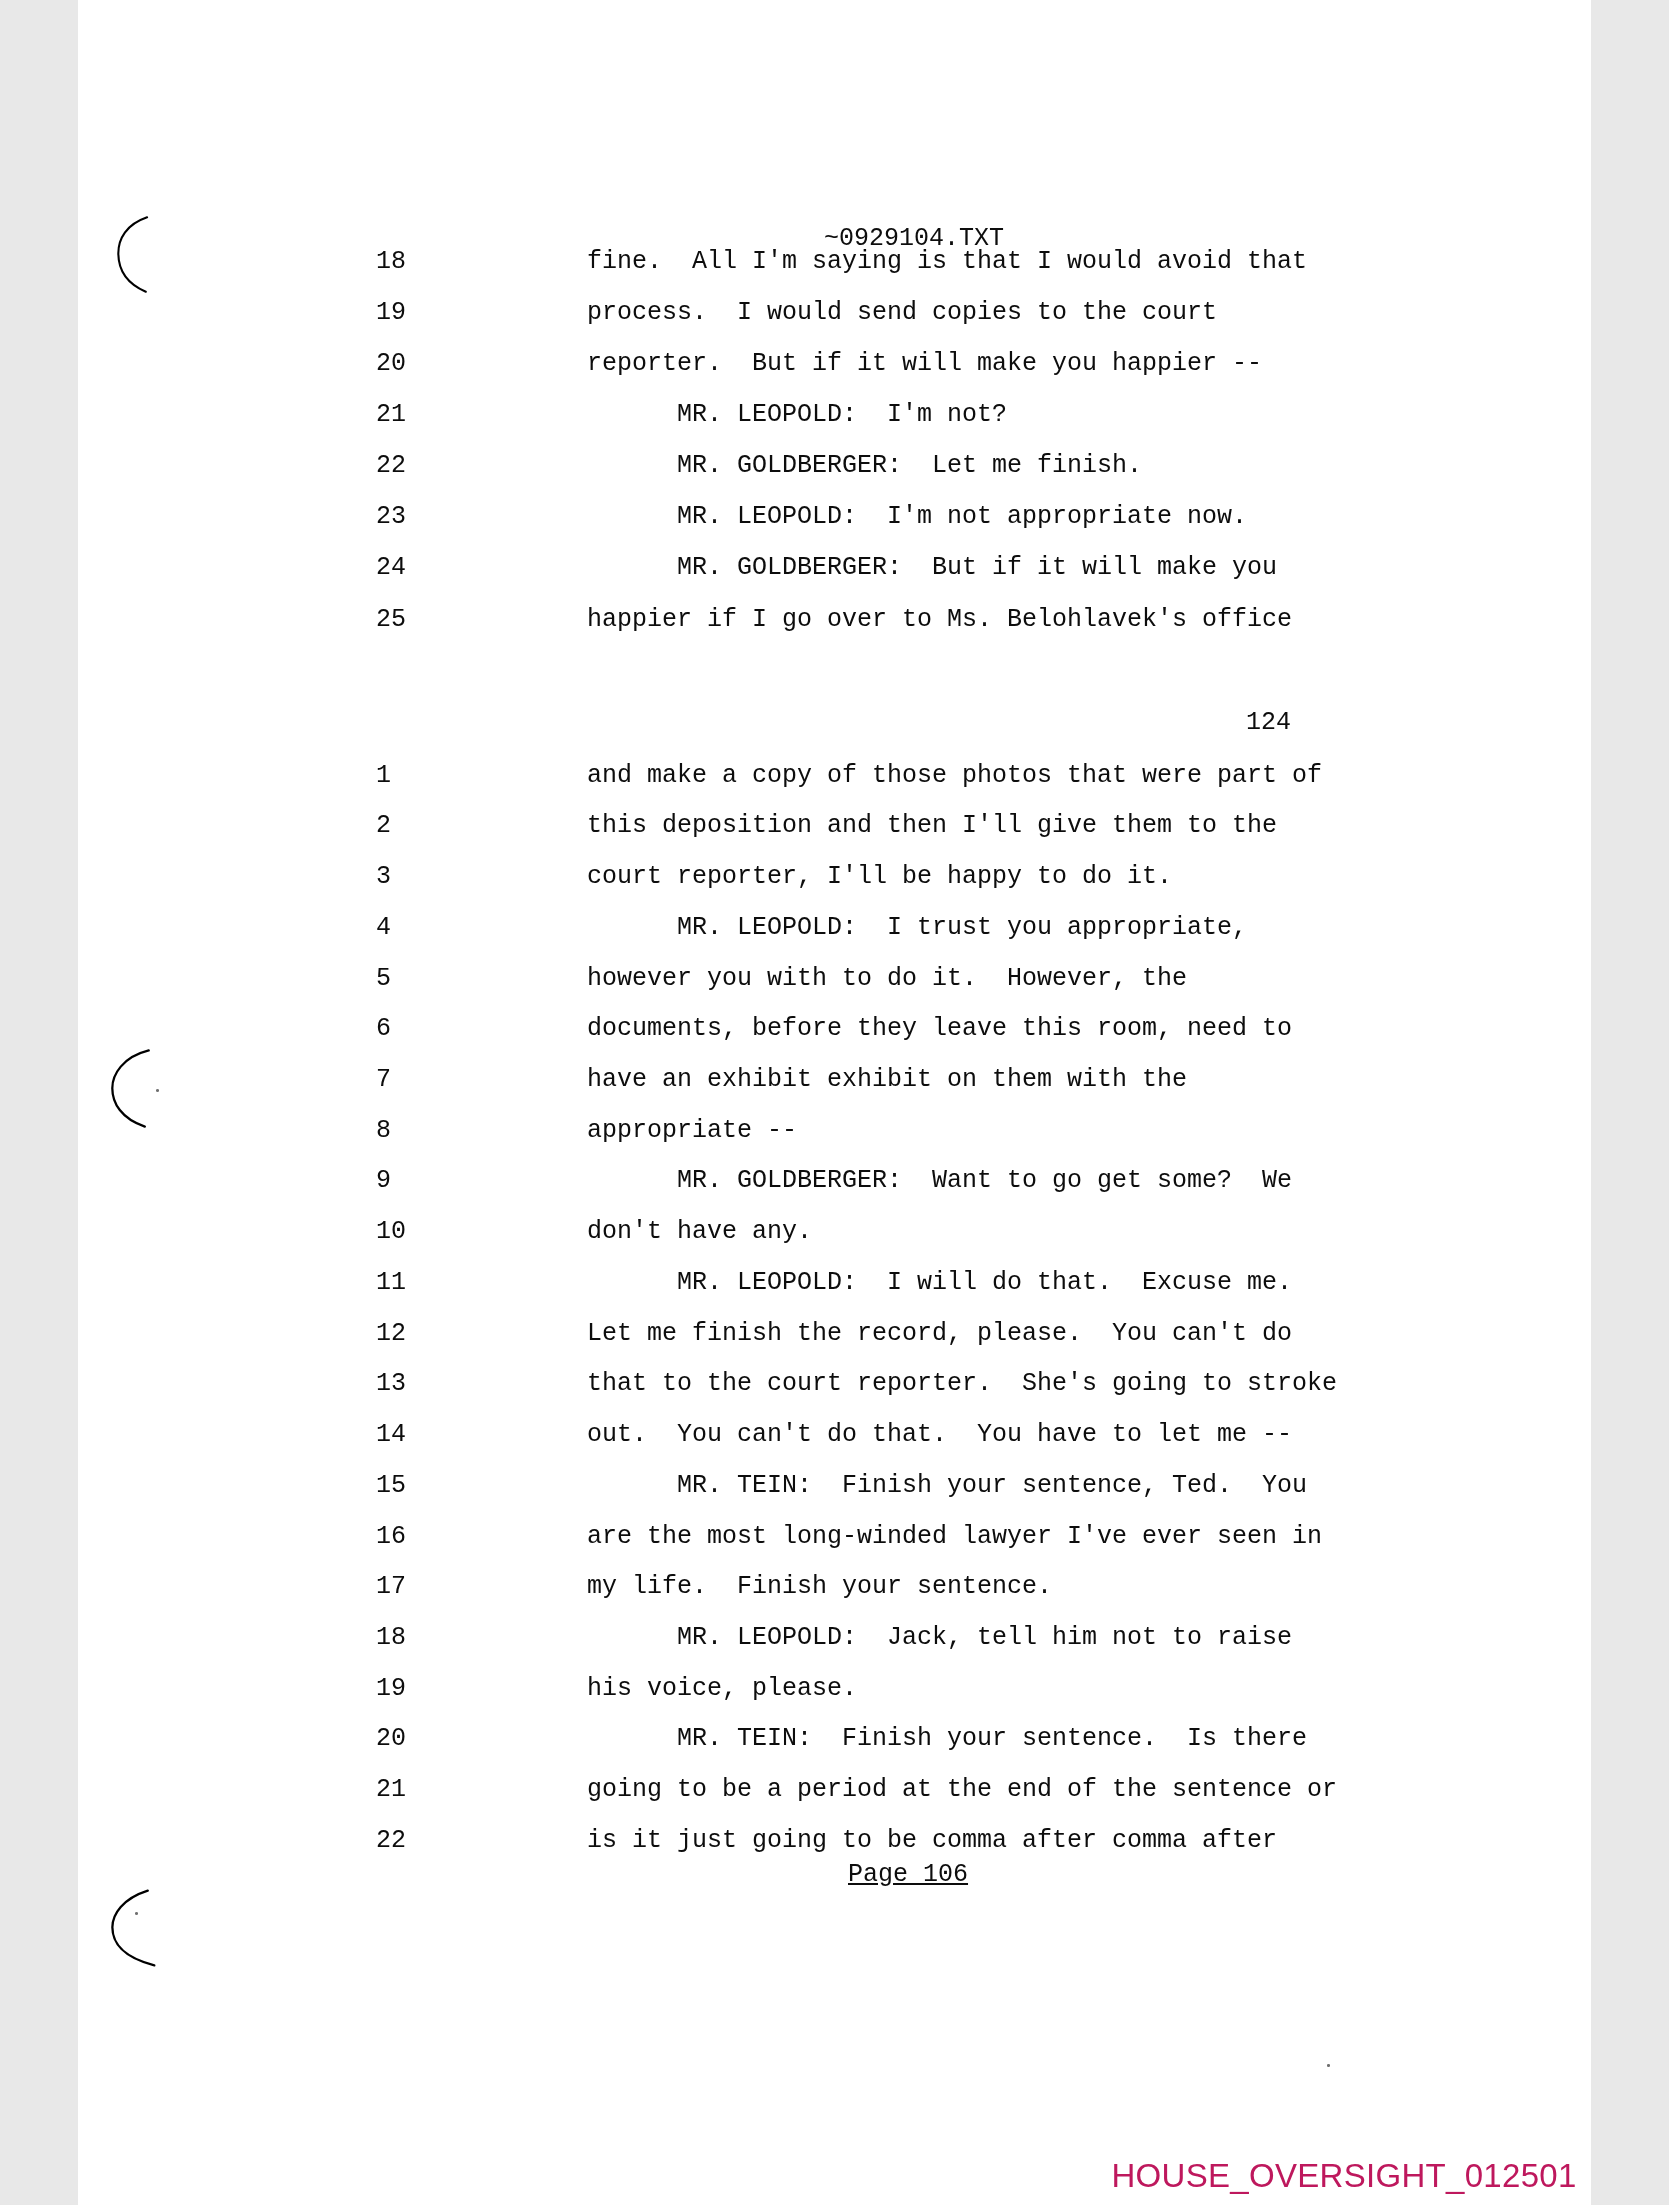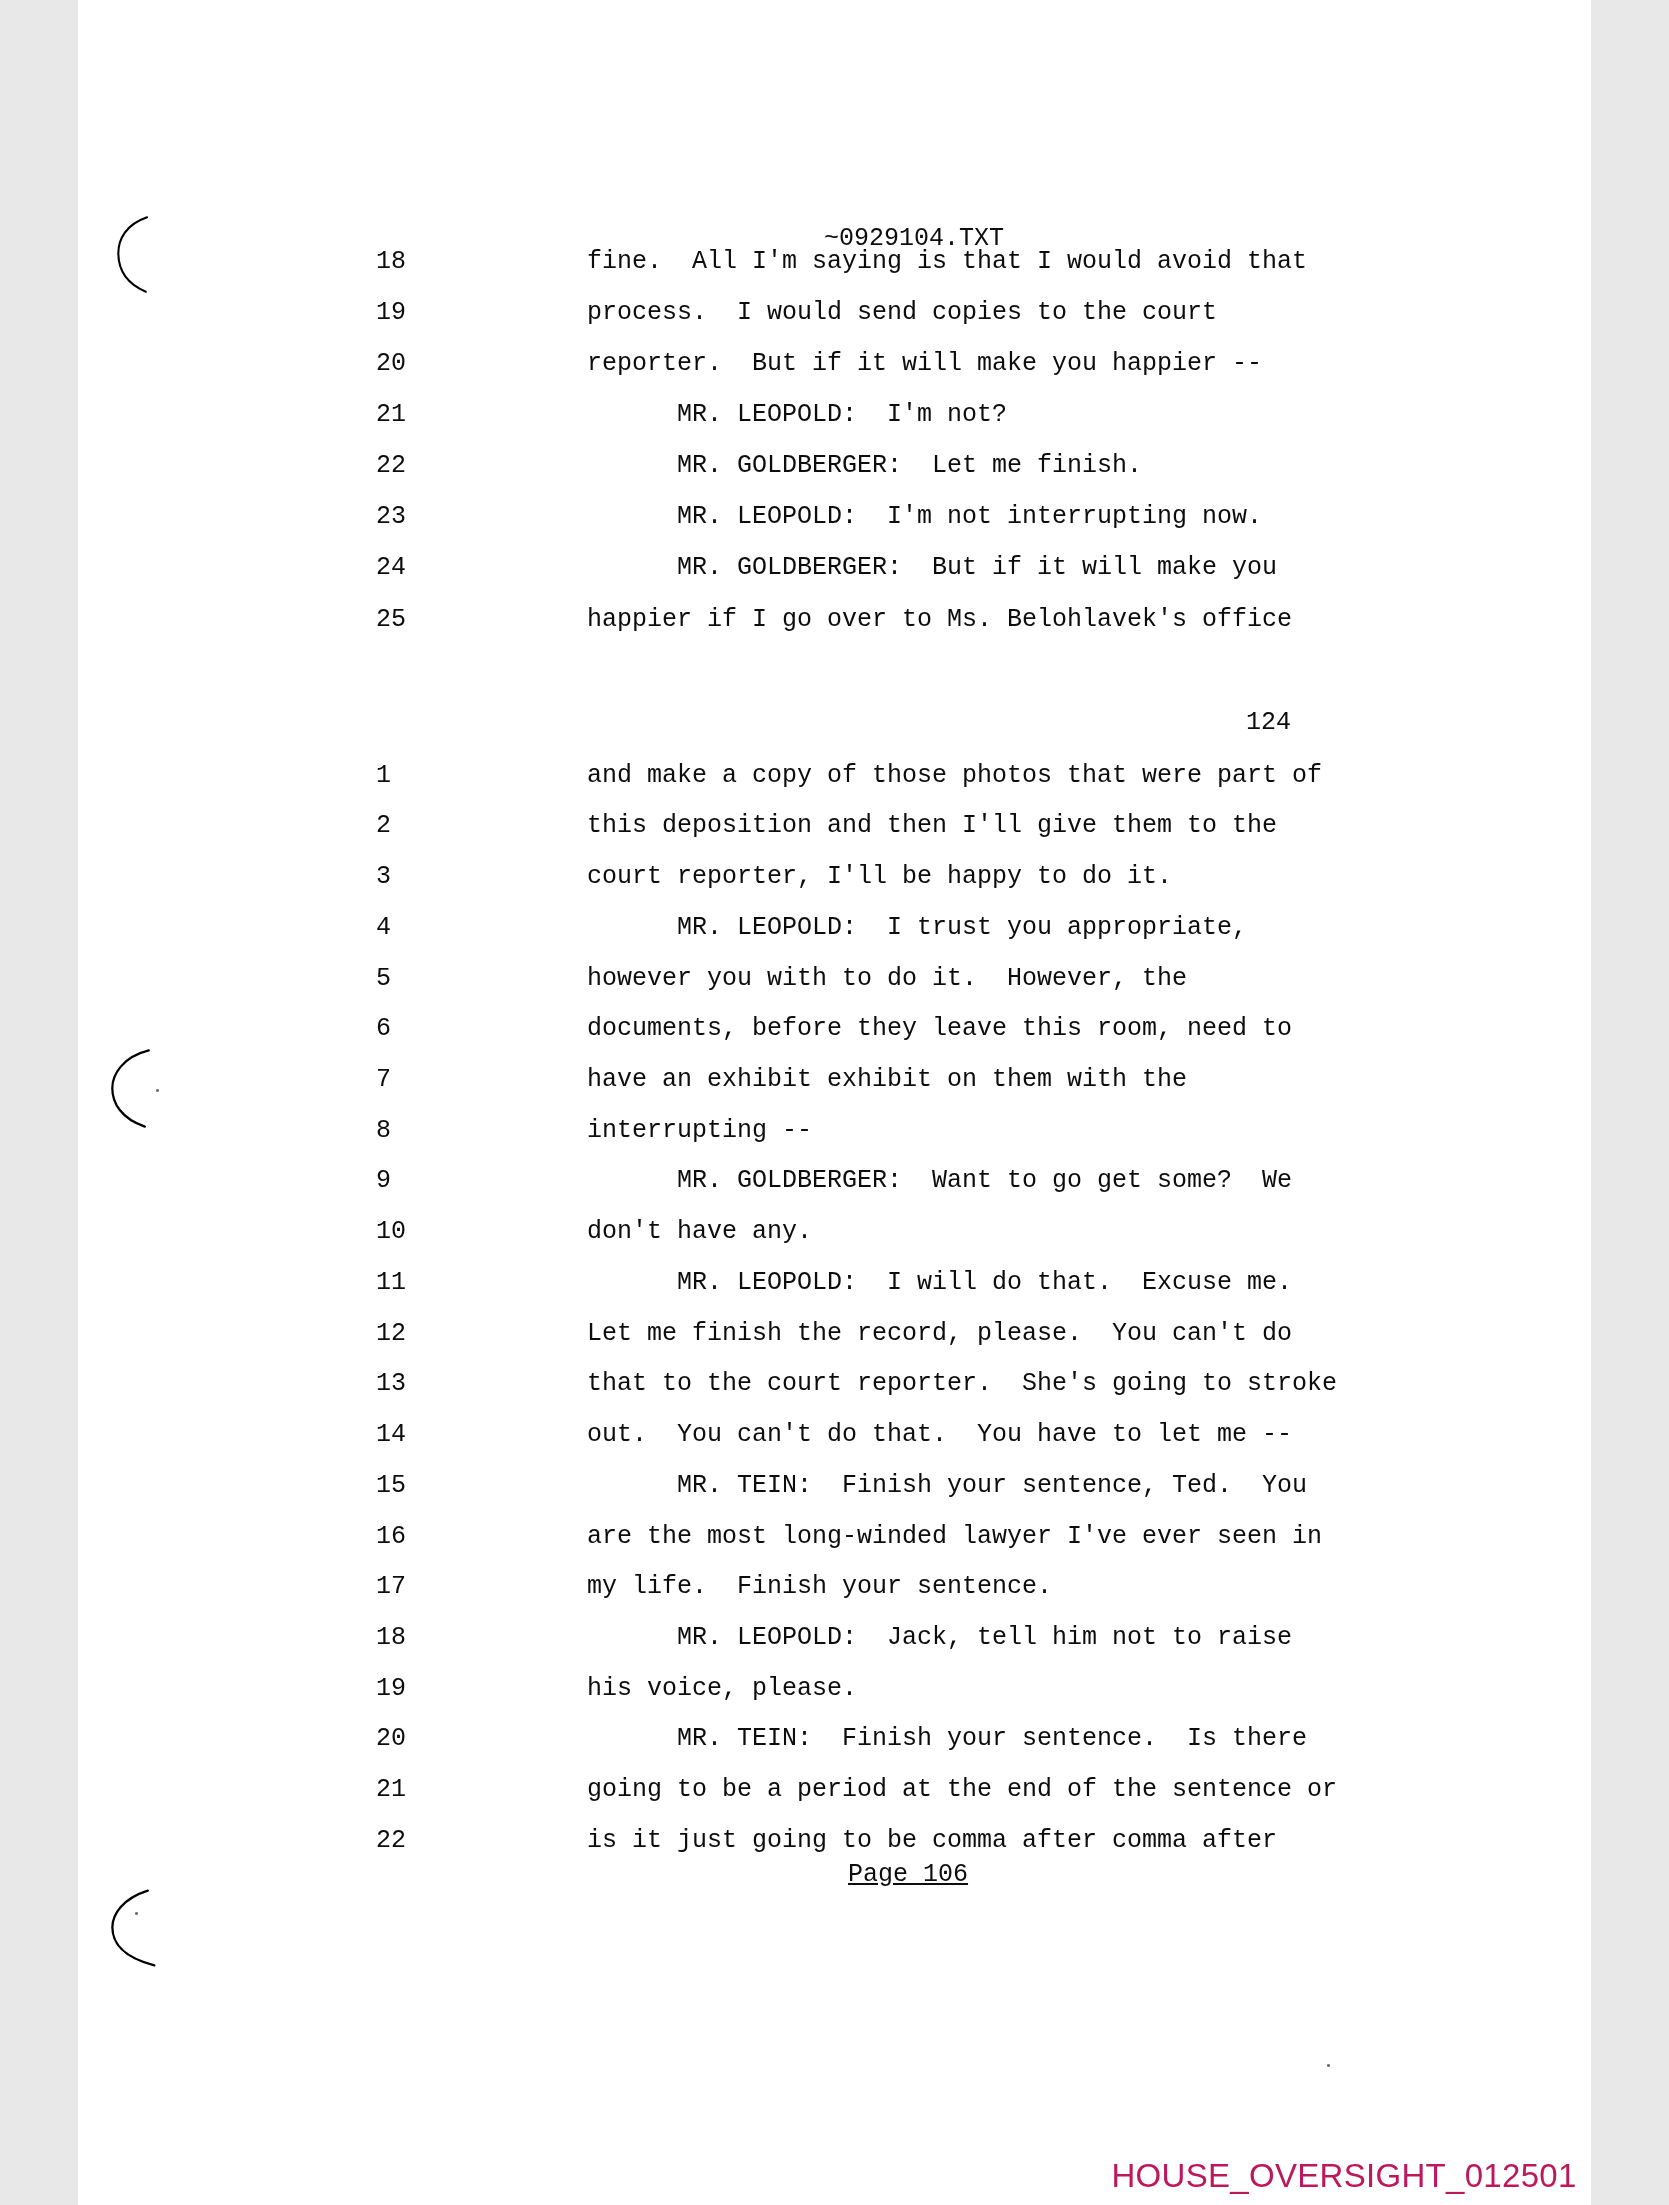--- a/index.html
+++ b/index.html
@@ -80,21 +80,21 @@
       <div class="row" style="top: 402px;">
         <span class="num">21</span>
         <span class="txt">      MR. LEOPOLD:  I'm not?</span>
       </div>
       <div class="row" style="top: 453px;">
         <span class="num">22</span>
         <span class="txt">      MR. GOLDBERGER:  Let me finish.</span>
       </div>
       <div class="row" style="top: 504px;">
         <span class="num">23</span>
-        <span class="txt">      MR. LEOPOLD:  I'm not interrupting now.</span>
+        <span class="txt">      MR. LEOPOLD:  I'm not appropriate now.</span>
       </div>
       <div class="row" style="top: 555px;">
         <span class="num">24</span>
         <span class="txt">      MR. GOLDBERGER:  But if it will make you</span>
       </div>
       <div class="row" style="top: 607px;">
         <span class="num">25</span>
         <span class="txt">happier if I go over to Ms. Belohlavek's office</span>
       </div>
     </div>
@@ -125,21 +125,21 @@
       <div class="row" style="top: 1016px;">
         <span class="num">6</span>
         <span class="txt">documents, before they leave this room, need to</span>
       </div>
       <div class="row" style="top: 1067px;">
         <span class="num">7</span>
         <span class="txt">have an exhibit exhibit on them with the</span>
       </div>
       <div class="row" style="top: 1118px;">
         <span class="num">8</span>
-        <span class="txt">interrupting --</span>
+        <span class="txt">appropriate --</span>
       </div>
       <div class="row" style="top: 1168px;">
         <span class="num">9</span>
         <span class="txt">      MR. GOLDBERGER:  Want to go get some?  We</span>
       </div>
       <div class="row" style="top: 1219px;">
         <span class="num">10</span>
         <span class="txt">don't have any.</span>
       </div>
       <div class="row" style="top: 1270px;">

